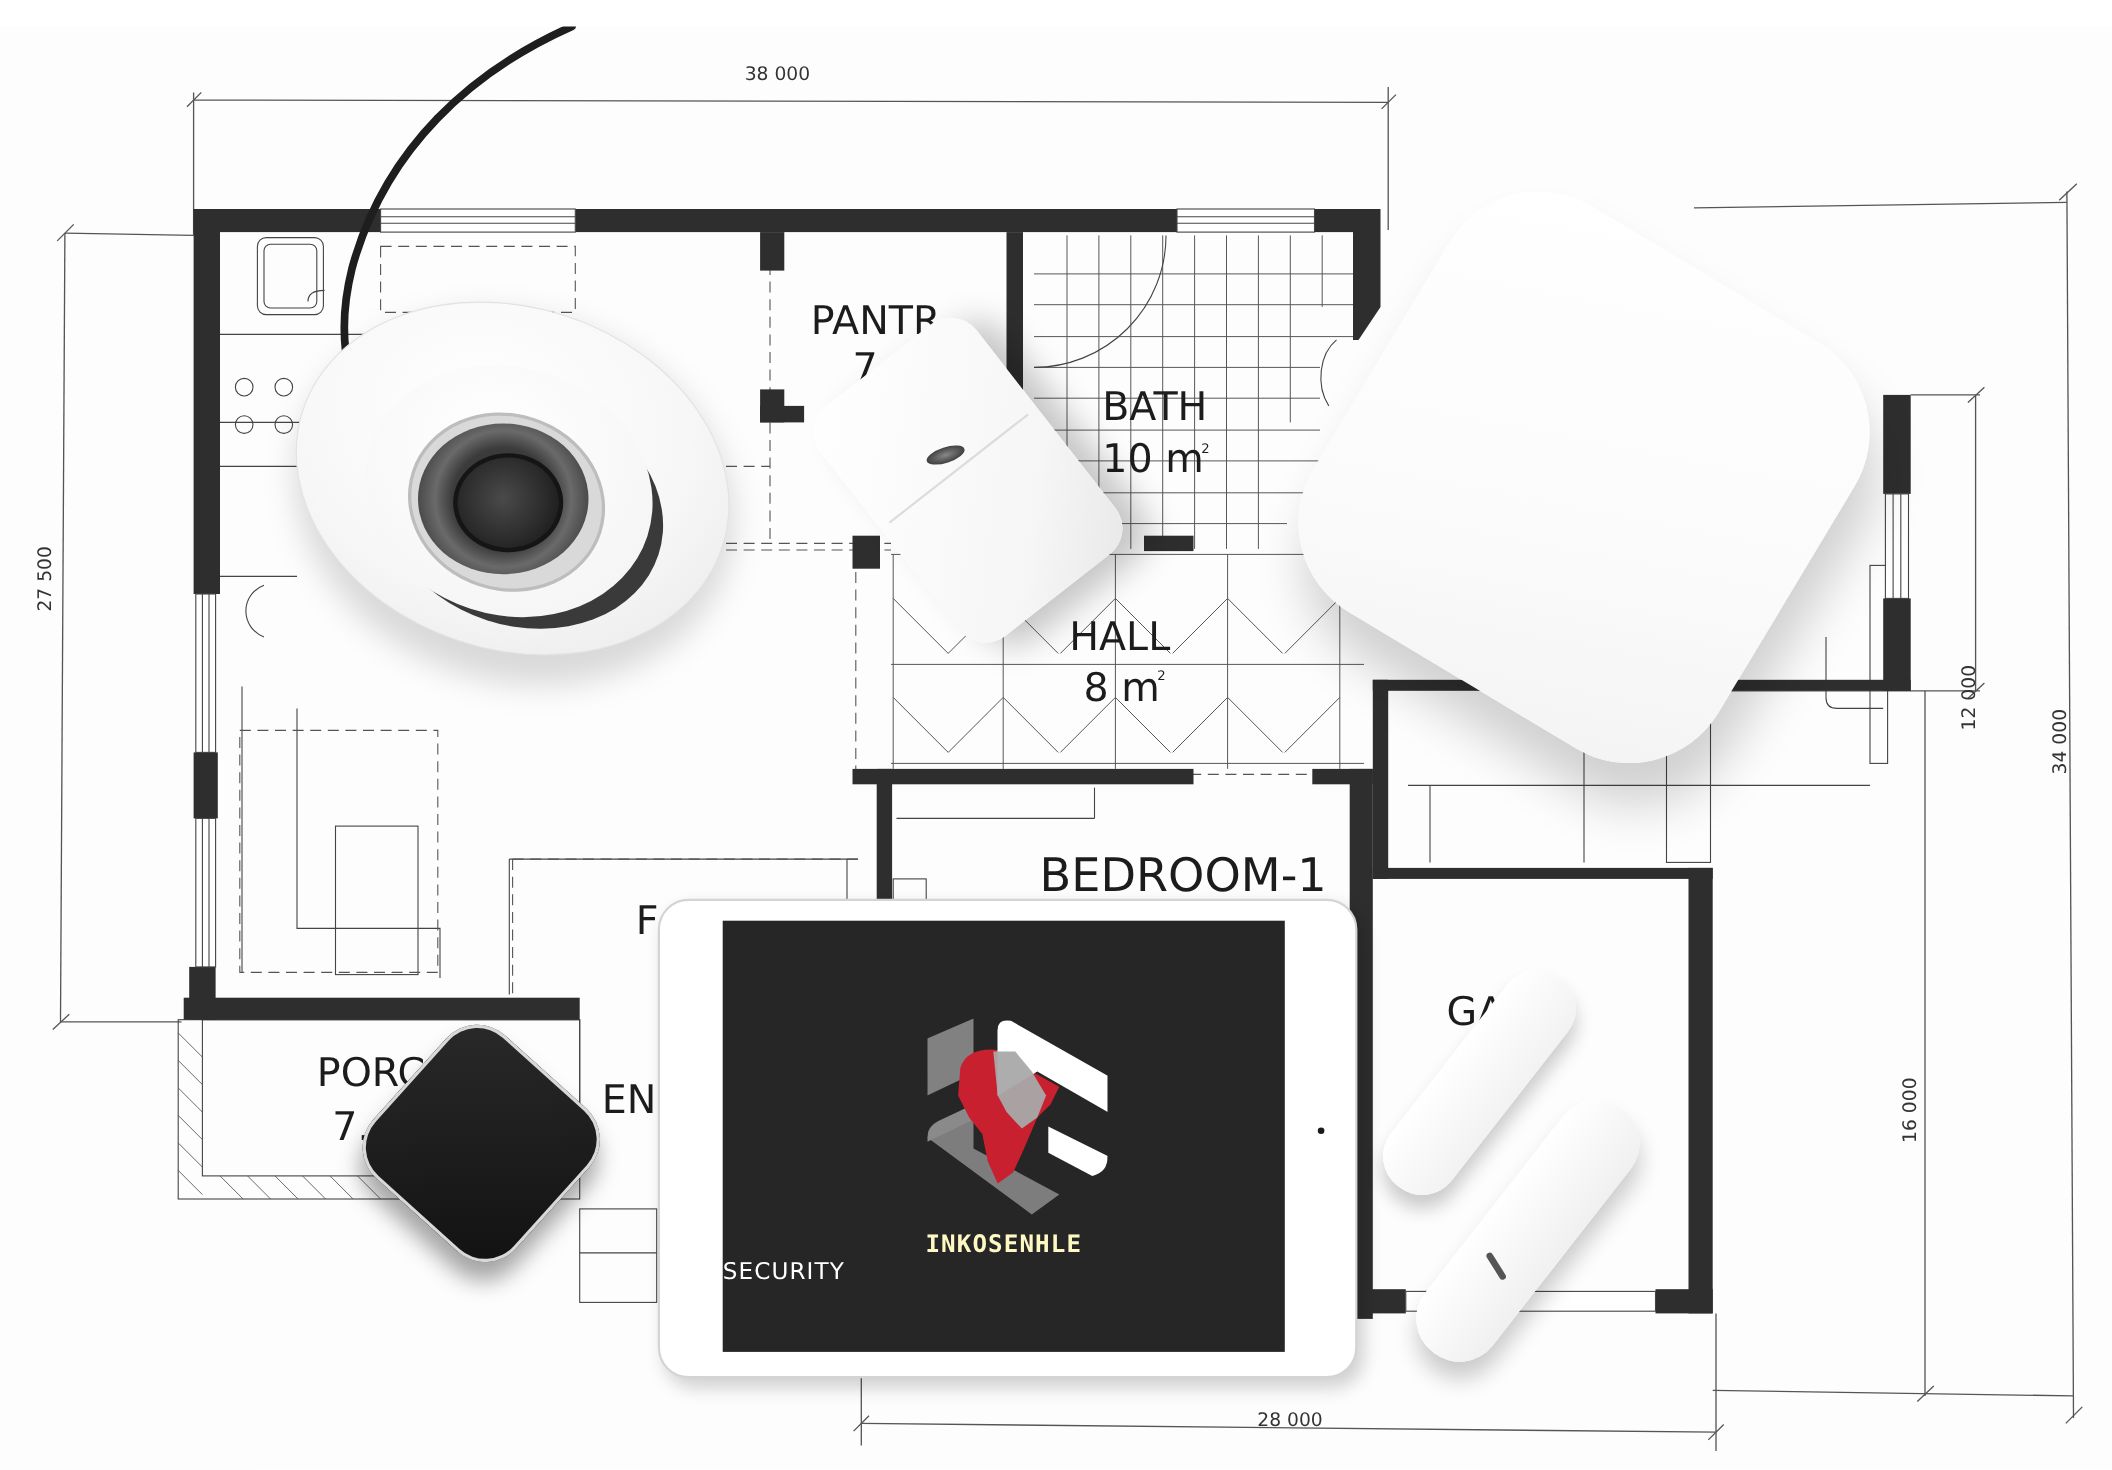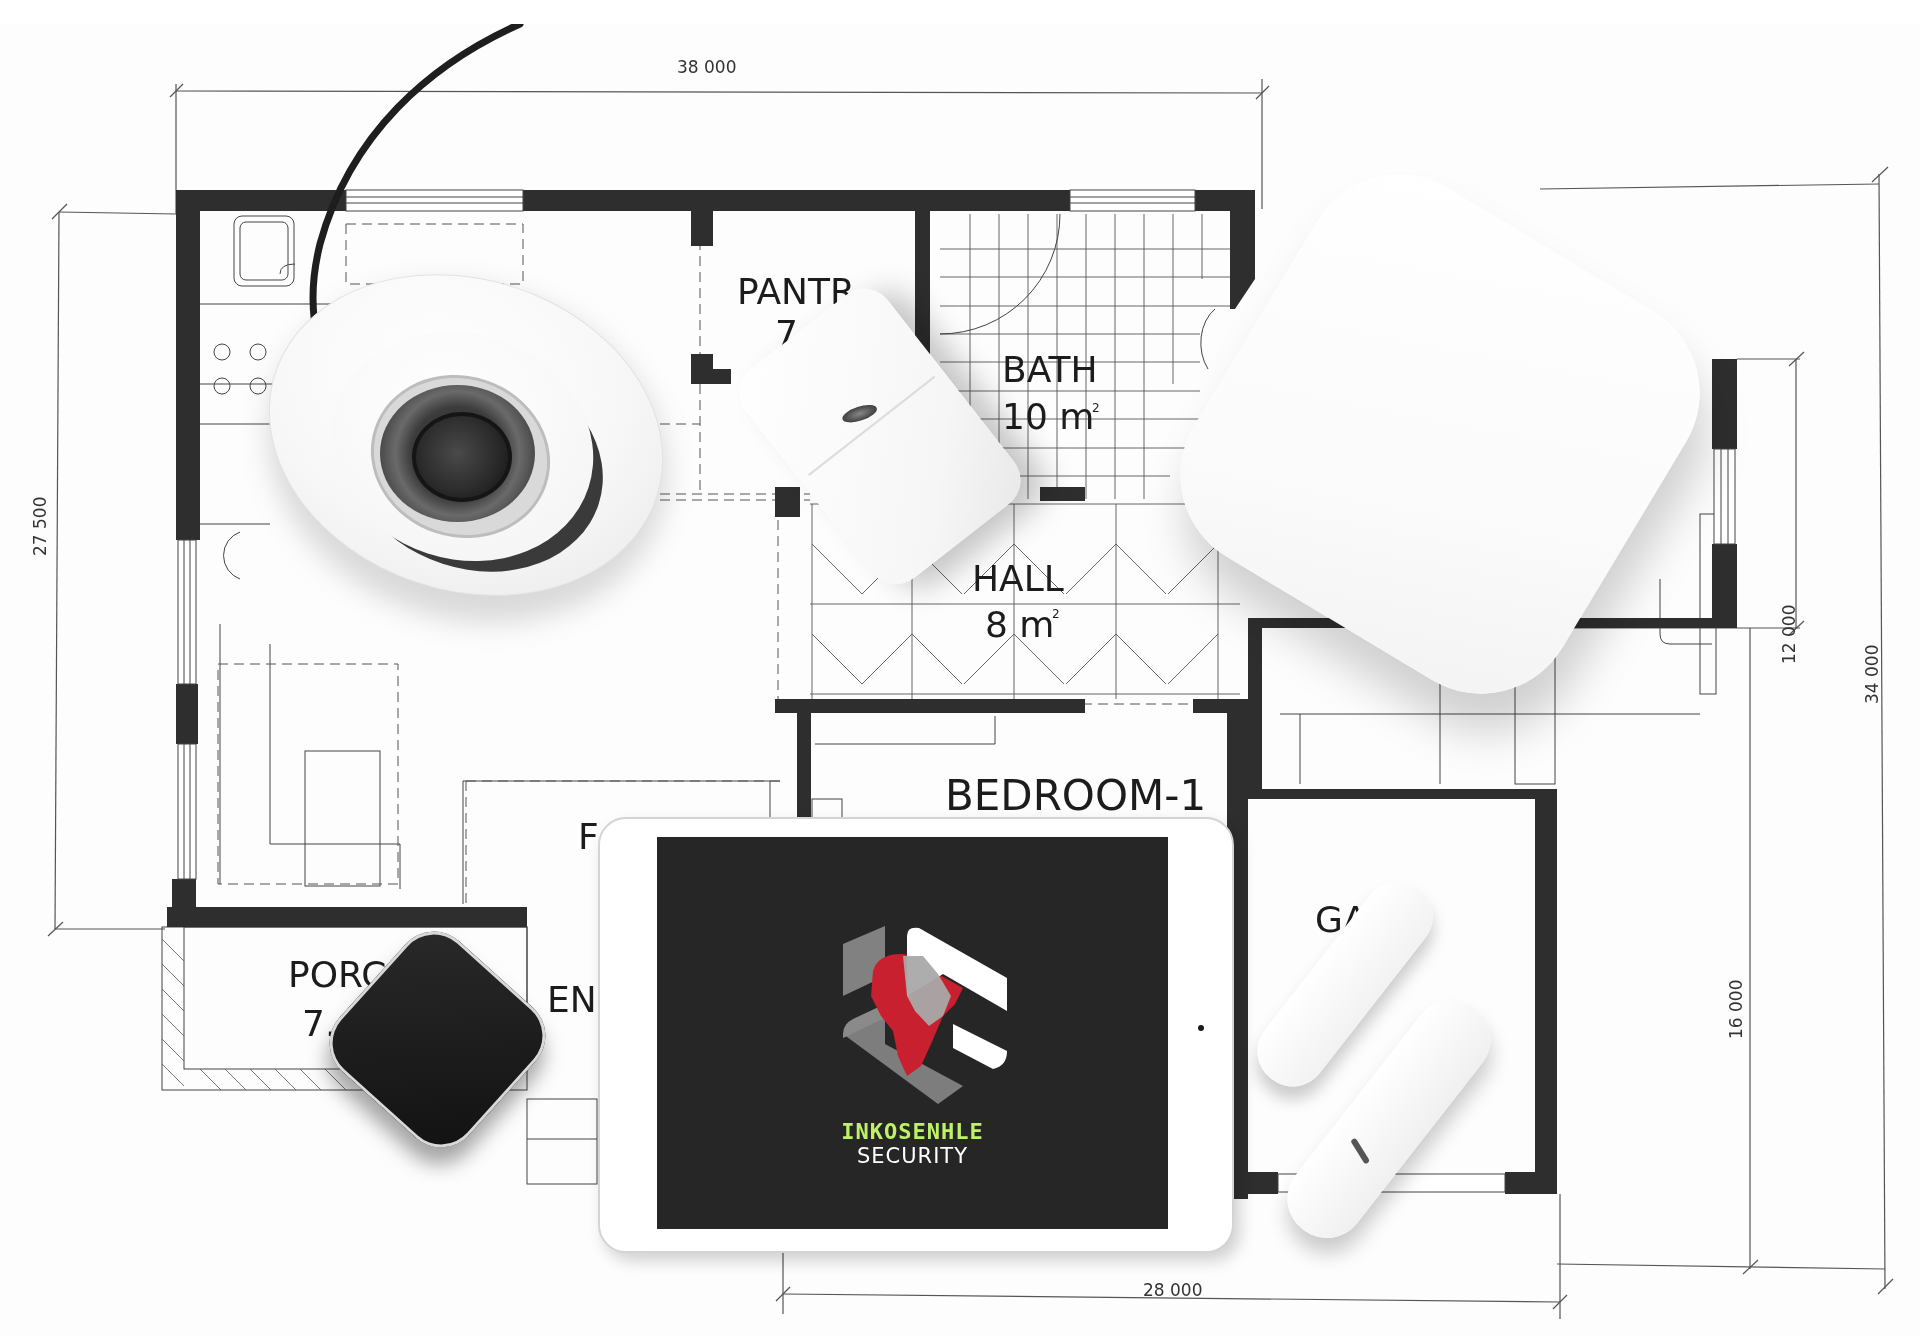--- a/index.html
+++ b/index.html
@@ -29,22 +29,22 @@
   .puck{left:350px;top:928px;width:175px;height:175px;border-radius:38px;background:linear-gradient(135deg,#2a2a2a,#111);transform:rotate(42deg);box-shadow:10px 14px 20px rgba(0,0,0,0.35), inset 0 0 0 3px #d8d8d8;}
   
   .door-a{left:1310px;top:840px;width:70px;height:240px;border-radius:34px;background:linear-gradient(90deg,#ffffff,#f2f2f2);transform:rotate(38deg);box-shadow:8px 10px 16px rgba(0,0,0,0.2);}
   .door-b{left:1350px;top:955px;width:78px;height:280px;border-radius:38px;background:linear-gradient(90deg,#ffffff,#f0f0f0);transform:rotate(38deg);box-shadow:10px 12px 20px rgba(0,0,0,0.2);}
   .door-mark{position:absolute;left:22px;top:180px;width:28px;height:6px;border-radius:3px;background:#555;transform:rotate(20deg);}
   
   .tablet{left:598px;top:793px;width:632px;height:432px;border-radius:28px;background:#ffffff;border:2px solid #d4d4d4;box-shadow:6px 8px 16px rgba(0,0,0,0.18);}
   .screen{position:absolute;left:57px;top:18px;width:511px;height:392px;background:#262626;}
   .homebtn{position:absolute;left:598px;top:206px;width:6px;height:6px;border-radius:50%;background:#1a1a1a;}
   .logo{position:absolute;left:186px;top:89px;width:164px;height:180px;}
-  .brand-name{position:absolute;left:0;right:0;top:282px;text-align:center;color:#bef264;font-family:"DejaVu Sans Mono","Liberation Mono",monospace;font-weight:bold;font-size:22px;letter-spacing:1px;}
-  .brand-sub{position:absolute;left:0;right:0;top:307px;text-align:center;color:#ffffff;font-family:"DejaVu Sans","Liberation Sans",sans-serif;font-size:21px;letter-spacing:1px;}
+  .brand-name{position:absolute;left:0;right:0;top:282px;text-align:center;color:#fef9c3;font-family:"DejaVu Sans Mono","Liberation Mono",monospace;font-weight:bold;font-size:22px;letter-spacing:1px;}
+  .brand-sub{position:absolute;left:0;right:0;top:307px;color:#ffffff;font-family:"DejaVu Sans","Liberation Sans",sans-serif;font-size:21px;letter-spacing:1px;}
 </style>
 </head>
 <body>
 
 <div class="stage">
 
   <svg class="plan" width="1920" height="1336" viewBox="0 0 1920 1336">
     <g stroke="#555" stroke-width="1.2" fill="none">
 
       <line x1="176" y1="67" x2="1262" y2="69"></line>

